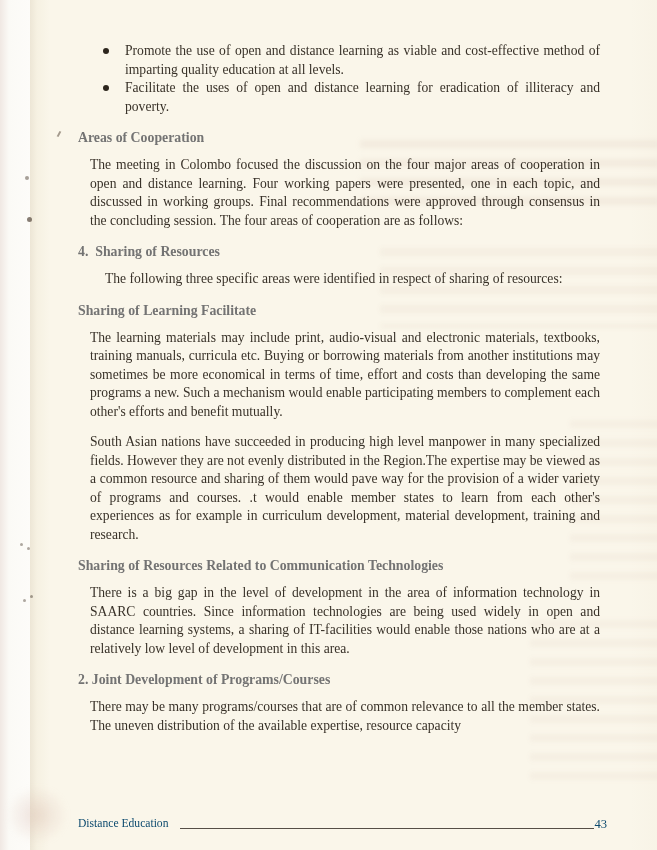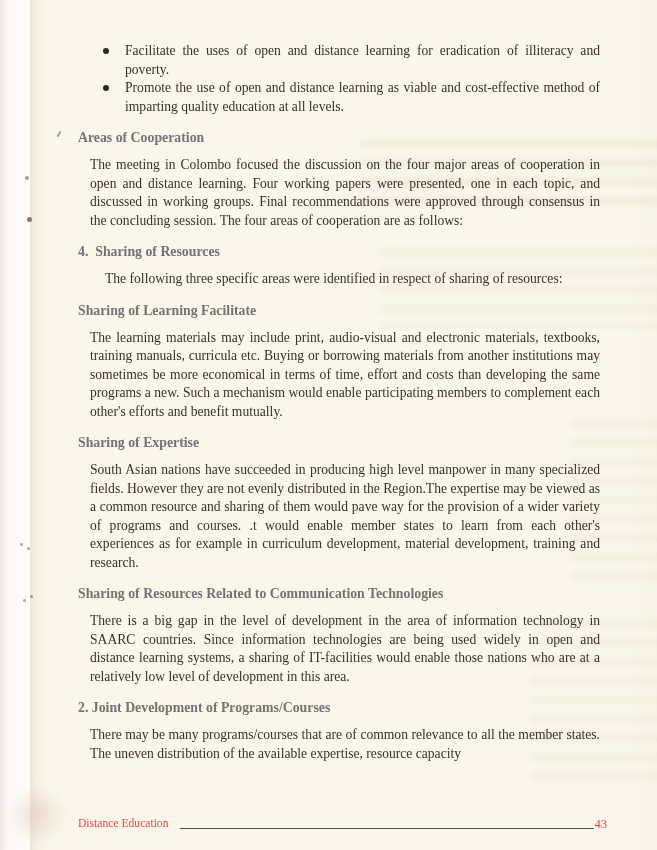--- a/index.html
+++ b/index.html
@@ -74,21 +74,21 @@
     padding-left: 15px;
   }
   
   .footer {
     position: absolute;
     left: 78px;
     right: 50px;
     bottom: 19px;
     display: flex;
     align-items: flex-end;
-    color: #ef4444;
+    color: #0c4a6e;
   }
   .footer-label { font-size: 11.6px; line-height: 14px; white-space: nowrap; }
   .footer-rule {
     flex: 1;
     border-bottom: 1.6px solid #554f47;
     margin: 0 0 2px 12px;
   }
   .footer-page { font-size: 12.6px; line-height: 14px; }
   
   .bleed {
@@ -152,45 +152,44 @@
   <div class="speck s4a"></div>
   <div class="speck s4b"></div>
   <div class="tick-mark"></div>
   <div class="smudge"></div>
 
   <div class="content">
 
     <ul class="bullet-list">
       <li>
         <span class="bullet-dot"></span>
-        <span>Facilitate the uses of open and distance learning for eradication of illiteracy and poverty.</span>
+        <span>Promote the use of open and distance learning as viable and cost-effective method of imparting quality education at all levels.</span>
       </li>
       <li>
         <span class="bullet-dot"></span>
-        <span>Promote the use of open and distance learning as viable and cost-effective method of imparting quality education at all levels.</span>
+        <span>Facilitate the uses of open and distance learning for eradication of illiteracy and poverty.</span>
       </li>
     </ul>
 
     <section>
       <h2 class="sec-h">Areas of Cooperation</h2>
       <p class="para">The meeting in Colombo focused the discussion on the four major areas of cooperation in open and distance learning.  Four working papers were presented, one in each topic, and discussed in working groups. Final recommendations were approved through consensus in the concluding session. The four areas of cooperation are as follows:</p>
     </section>
 
     <section>
       <h2 class="sec-h">4.  Sharing of Resources</h2>
       <p class="para indented">The following three specific areas were identified in respect of sharing of resources:</p>
     </section>
 
     <section>
       <h2 class="sec-h">Sharing of Learning Facilitate</h2>
       <p class="para">The learning materials may include print, audio-visual and electronic materials, textbooks, training manuals, curricula etc.  Buying or borrowing materials from another institutions may sometimes be more economical in terms of time, effort and costs than developing the same programs a new.  Such a mechanism would enable participating members to complement each other's efforts and benefit mutually.</p>
     </section>
 
     <section>
-      <h2 class="sec-h">Sharing of Expertise</h2>
       <p class="para">South Asian nations have succeeded in producing high level manpower in many specialized fields. However they are not evenly distributed in the Region.The expertise may be viewed as a common resource and sharing of them would pave way for the provision of a wider variety of programs and courses. .t would enable member states to learn from each other's experiences as for example in curriculum development, material development, training and research.</p>
     </section>
 
     <section>
       <h2 class="sec-h">Sharing of Resources Related to Communication Technologies</h2>
       <p class="para">There is a big gap in the level of development in the area of information technology in SAARC countries.  Since information technologies are being used widely in open and distance learning systems, a sharing of IT-facilities would enable those nations who are at a relatively low level of development in this area.</p>
     </section>
 
     <section>
       <h2 class="sec-h">2. Joint Development of Programs/Courses</h2>

